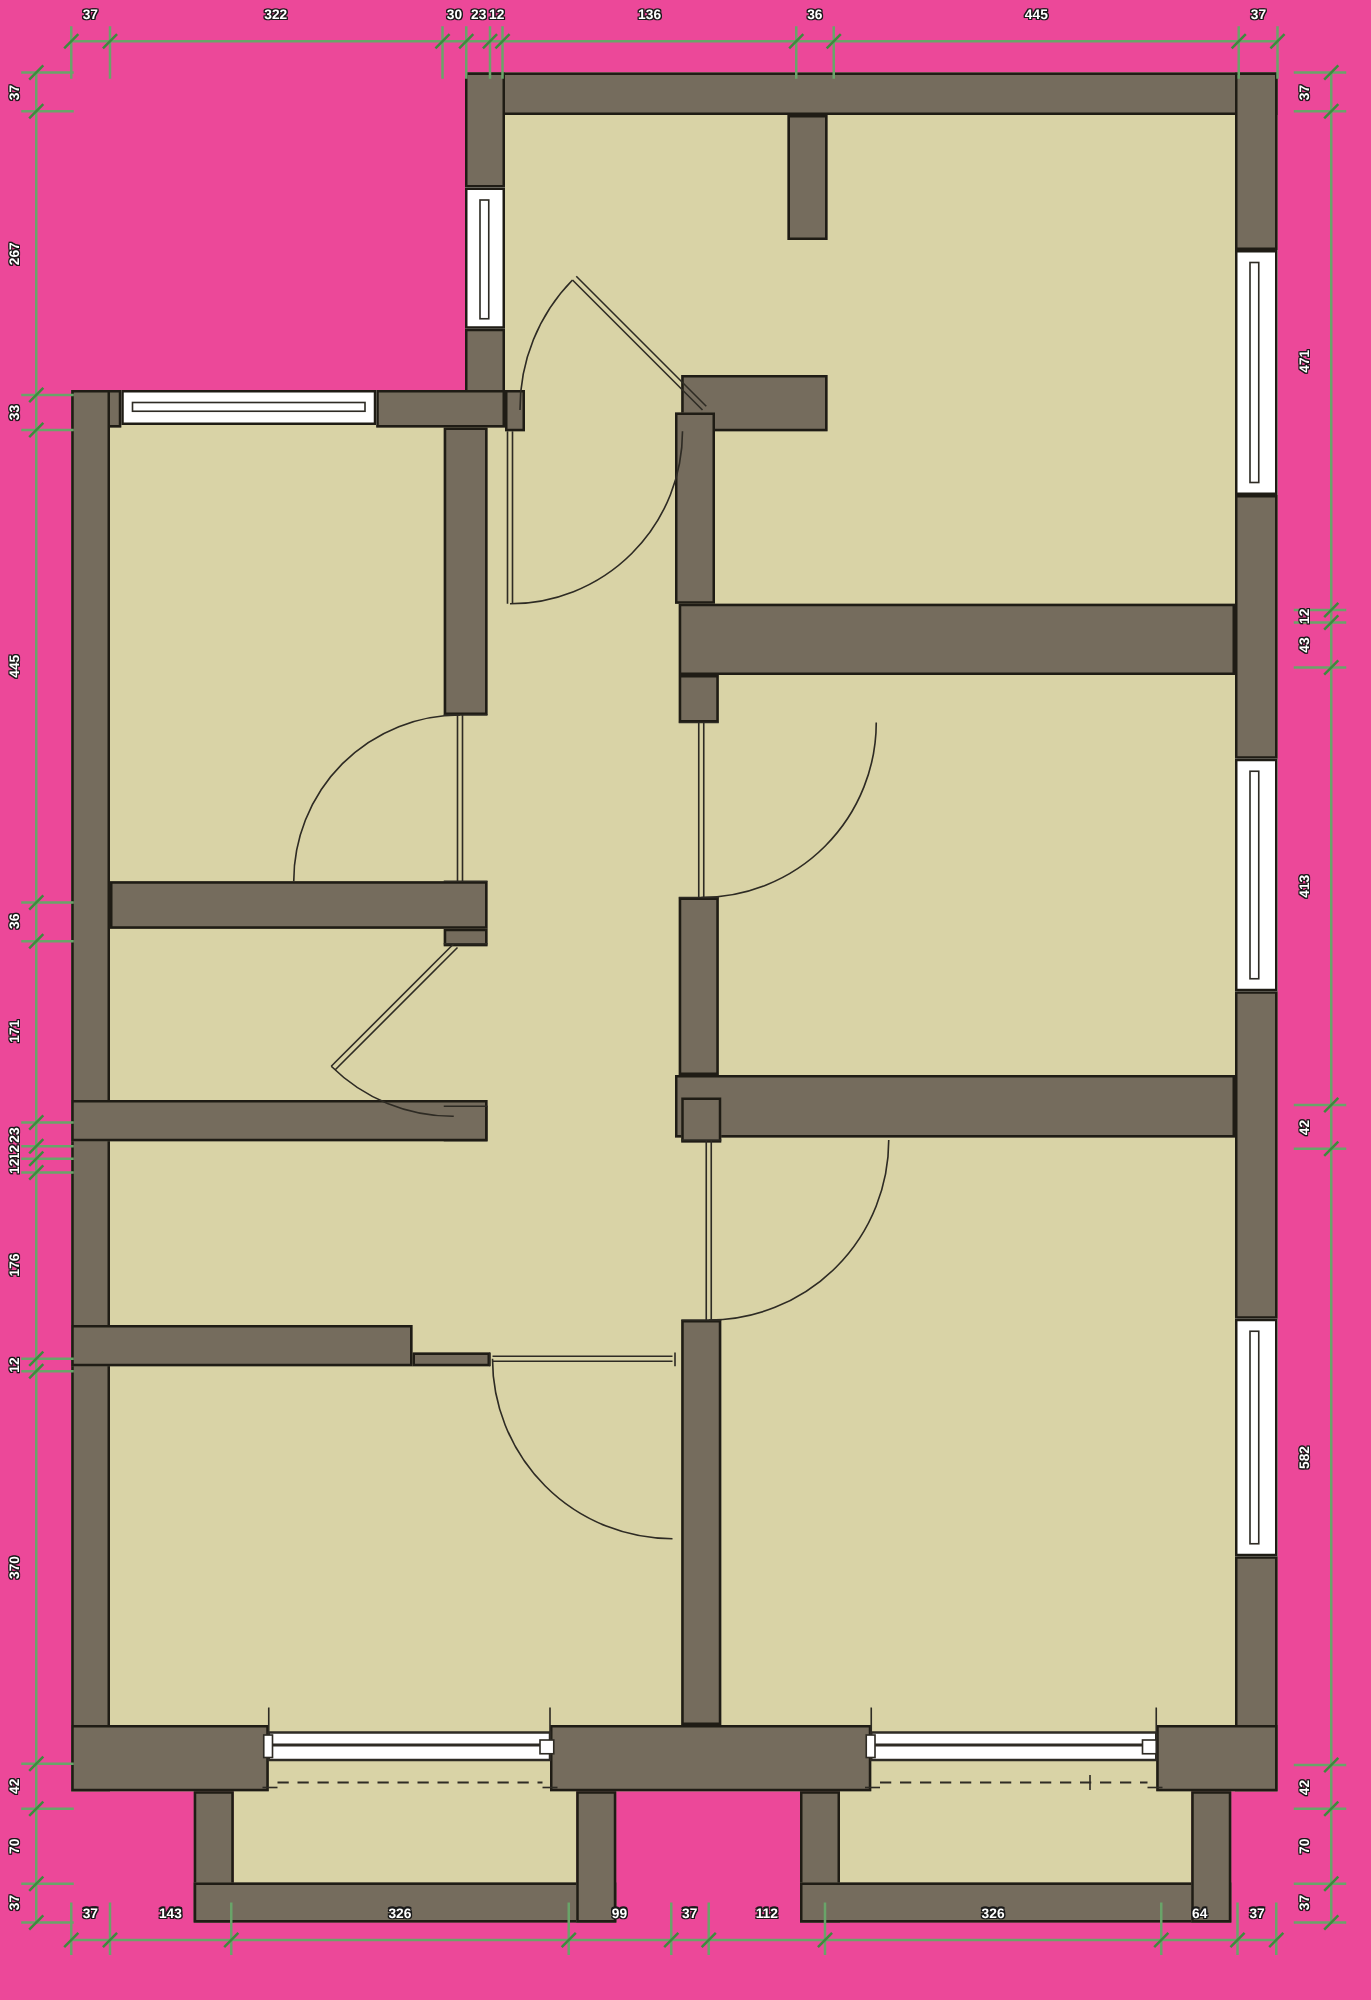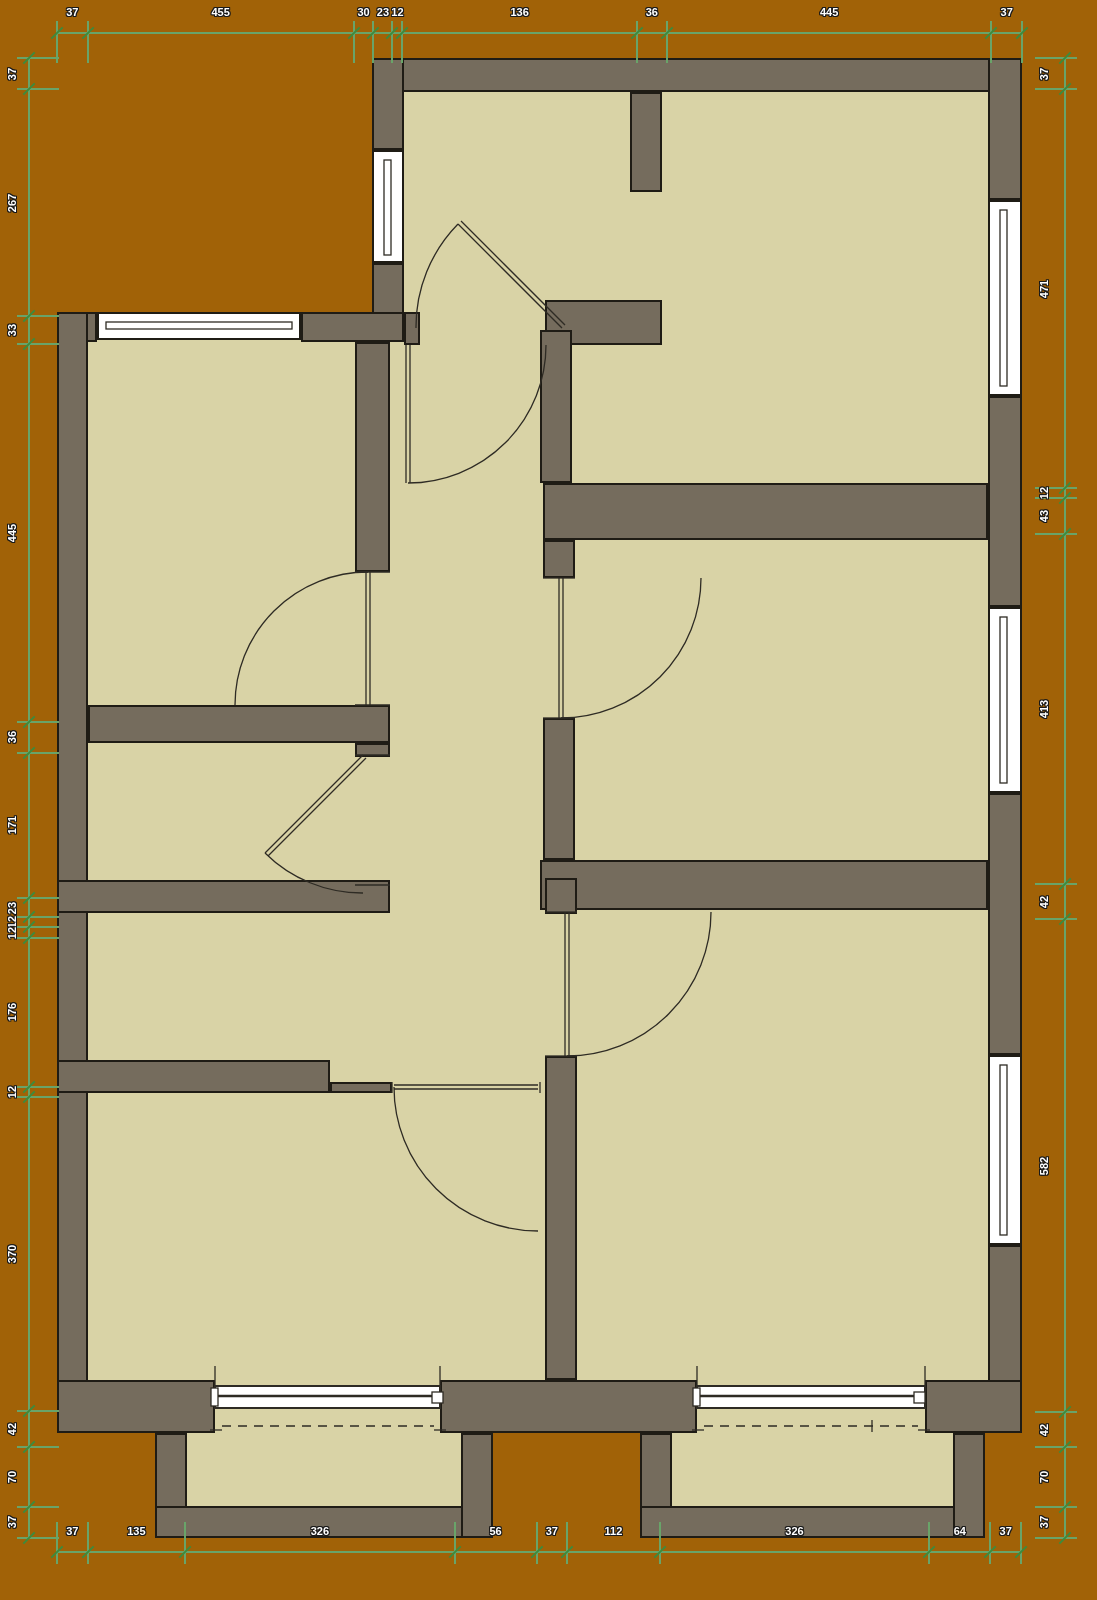--- a/index.html
+++ b/index.html
@@ -1,16 +1,16 @@
 <!DOCTYPE html>
 <html style="--wall: #756c5d; --room: #d9d3a6; --outline: #1f1c15; --dim: #69a469; --dimtick: #3d8b3d; --dimtext: #ffffff;"><head>
 <meta charset="utf-8">
 <style>
   html,body{margin:0;padding:0;background:#ffffff;}
-  #page{position:relative;width:1097px;height:1600px;background:#a16207;overflow:hidden;
+  #page{position:relative;width:1097px;height:1600px;background:#ec4899;overflow:hidden;
         font-family:"Liberation Sans",sans-serif;}
   .room{position:absolute;background:var(--room,#d9d3a6);}
   .wall{position:absolute;background:var(--wall,#756c5d);border:2px solid var(--outline,#1f1c15);box-sizing:border-box;}
   .winband{position:absolute;background:#ffffff;border:2px solid var(--outline,#1f1c15);box-sizing:border-box;}
   svg.layer{position:absolute;left:0;top:0;}
   .dimline{position:absolute;background:var(--dim,#69a469);}
   .dimext{position:absolute;background:var(--dim,#69a469);}
   .dimtick{position:absolute;width:16px;height:2px;background:var(--dimtick,#3d8b3d);transform:rotate(-45deg);transform-origin:center;}
   .dimlabel{position:absolute;font-size:11px;font-weight:bold;color:var(--dimtext,#ffffff);white-space:nowrap;
     text-shadow:-1px -1px 0 #1a1a1a,1px -1px 0 #1a1a1a,-1px 1px 0 #1a1a1a,1px 1px 0 #1a1a1a,
@@ -157,21 +157,21 @@
       <div class="dimtick" style="left: 394.351px; top: 32px;"></div>
       <div class="dimext" style="left: 635.991px; top: 21px; width: 2px; height: 42px;"></div>
       <div class="dimtick" style="left: 628.991px; top: 32px;"></div>
       <div class="dimext" style="left: 665.735px; top: 21px; width: 2px; height: 42px;"></div>
       <div class="dimtick" style="left: 658.735px; top: 32px;"></div>
       <div class="dimext" style="left: 990.431px; top: 21px; width: 2px; height: 42px;"></div>
       <div class="dimtick" style="left: 983.431px; top: 32px;"></div>
       <div class="dimext" style="left: 1021px; top: 21px; width: 2px; height: 42px;"></div>
       <div class="dimtick" style="left: 1014px; top: 32px;"></div>
       <div class="dimlabel" style="left: 72.2847px; top: 6px; transform: translateX(-50%);">37</div>
-      <div class="dimlabel" style="left: 220.587px; top: 6px; transform: translateX(-50%);">455</div>
+      <div class="dimlabel" style="left: 220.587px; top: 6px; transform: translateX(-50%);">322</div>
       <div class="dimlabel" style="left: 363.52px; top: 6px; transform: translateX(-50%);">30</div>
       <div class="dimlabel" style="left: 382.935px; top: 6px; transform: translateX(-50%);">23</div>
       <div class="dimlabel" style="left: 397.394px; top: 6px; transform: translateX(-50%);">12</div>
       <div class="dimlabel" style="left: 519.671px; top: 6px; transform: translateX(-50%);">136</div>
       <div class="dimlabel" style="left: 651.863px; top: 6px; transform: translateX(-50%);">36</div>
       <div class="dimlabel" style="left: 829.083px; top: 6px; transform: translateX(-50%);">445</div>
       <div class="dimlabel" style="left: 1006.72px; top: 6px; transform: translateX(-50%);">37</div>
       <div class="dimline" style="left: 57px; top: 1551px; width: 964px; height: 2px;"></div>
       <div class="dimext" style="left: 56px; top: 1522px; width: 2px; height: 42px;"></div>
       <div class="dimtick" style="left: 49px; top: 1551px;"></div>
@@ -187,23 +187,23 @@
       <div class="dimtick" style="left: 559.11px; top: 1551px;"></div>
       <div class="dimext" style="left: 658.707px; top: 1522px; width: 2px; height: 42px;"></div>
       <div class="dimtick" style="left: 651.707px; top: 1551px;"></div>
       <div class="dimext" style="left: 928.23px; top: 1522px; width: 2px; height: 42px;"></div>
       <div class="dimtick" style="left: 921.23px; top: 1551px;"></div>
       <div class="dimext" style="left: 989.41px; top: 1522px; width: 2px; height: 42px;"></div>
       <div class="dimtick" style="left: 982.41px; top: 1551px;"></div>
       <div class="dimext" style="left: 1020px; top: 1522px; width: 2px; height: 42px;"></div>
       <div class="dimtick" style="left: 1013px; top: 1551px;"></div>
       <div class="dimlabel" style="left: 72.295px; top: 1525px; transform: translateX(-50%);">37</div>
-      <div class="dimlabel" style="left: 136.369px; top: 1525px; transform: translateX(-50%);">135</div>
+      <div class="dimlabel" style="left: 136.369px; top: 1525px; transform: translateX(-50%);">143</div>
       <div class="dimlabel" style="left: 319.909px; top: 1525px; transform: translateX(-50%);">326</div>
-      <div class="dimlabel" style="left: 495.595px; top: 1525px; transform: translateX(-50%);">56</div>
+      <div class="dimlabel" style="left: 495.595px; top: 1525px; transform: translateX(-50%);">99</div>
       <div class="dimlabel" style="left: 551.815px; top: 1525px; transform: translateX(-50%);">37</div>
       <div class="dimlabel" style="left: 613.408px; top: 1525px; transform: translateX(-50%);">112</div>
       <div class="dimlabel" style="left: 794.468px; top: 1525px; transform: translateX(-50%);">326</div>
       <div class="dimlabel" style="left: 959.82px; top: 1525px; transform: translateX(-50%);">64</div>
       <div class="dimlabel" style="left: 1005.7px; top: 1525px; transform: translateX(-50%);">37</div>
       <div class="dimline" style="left: 28px; top: 58px; width: 2px; height: 1480px;"></div>
       <div class="dimext" style="left: 17px; top: 57px; width: 42px; height: 2px;"></div>
       <div class="dimtick" style="left: 21px; top: 57px;"></div>
       <div class="dimext" style="left: 17px; top: 88.4171px; width: 42px; height: 2px;"></div>
       <div class="dimtick" style="left: 21px; top: 88.4171px;"></div>

